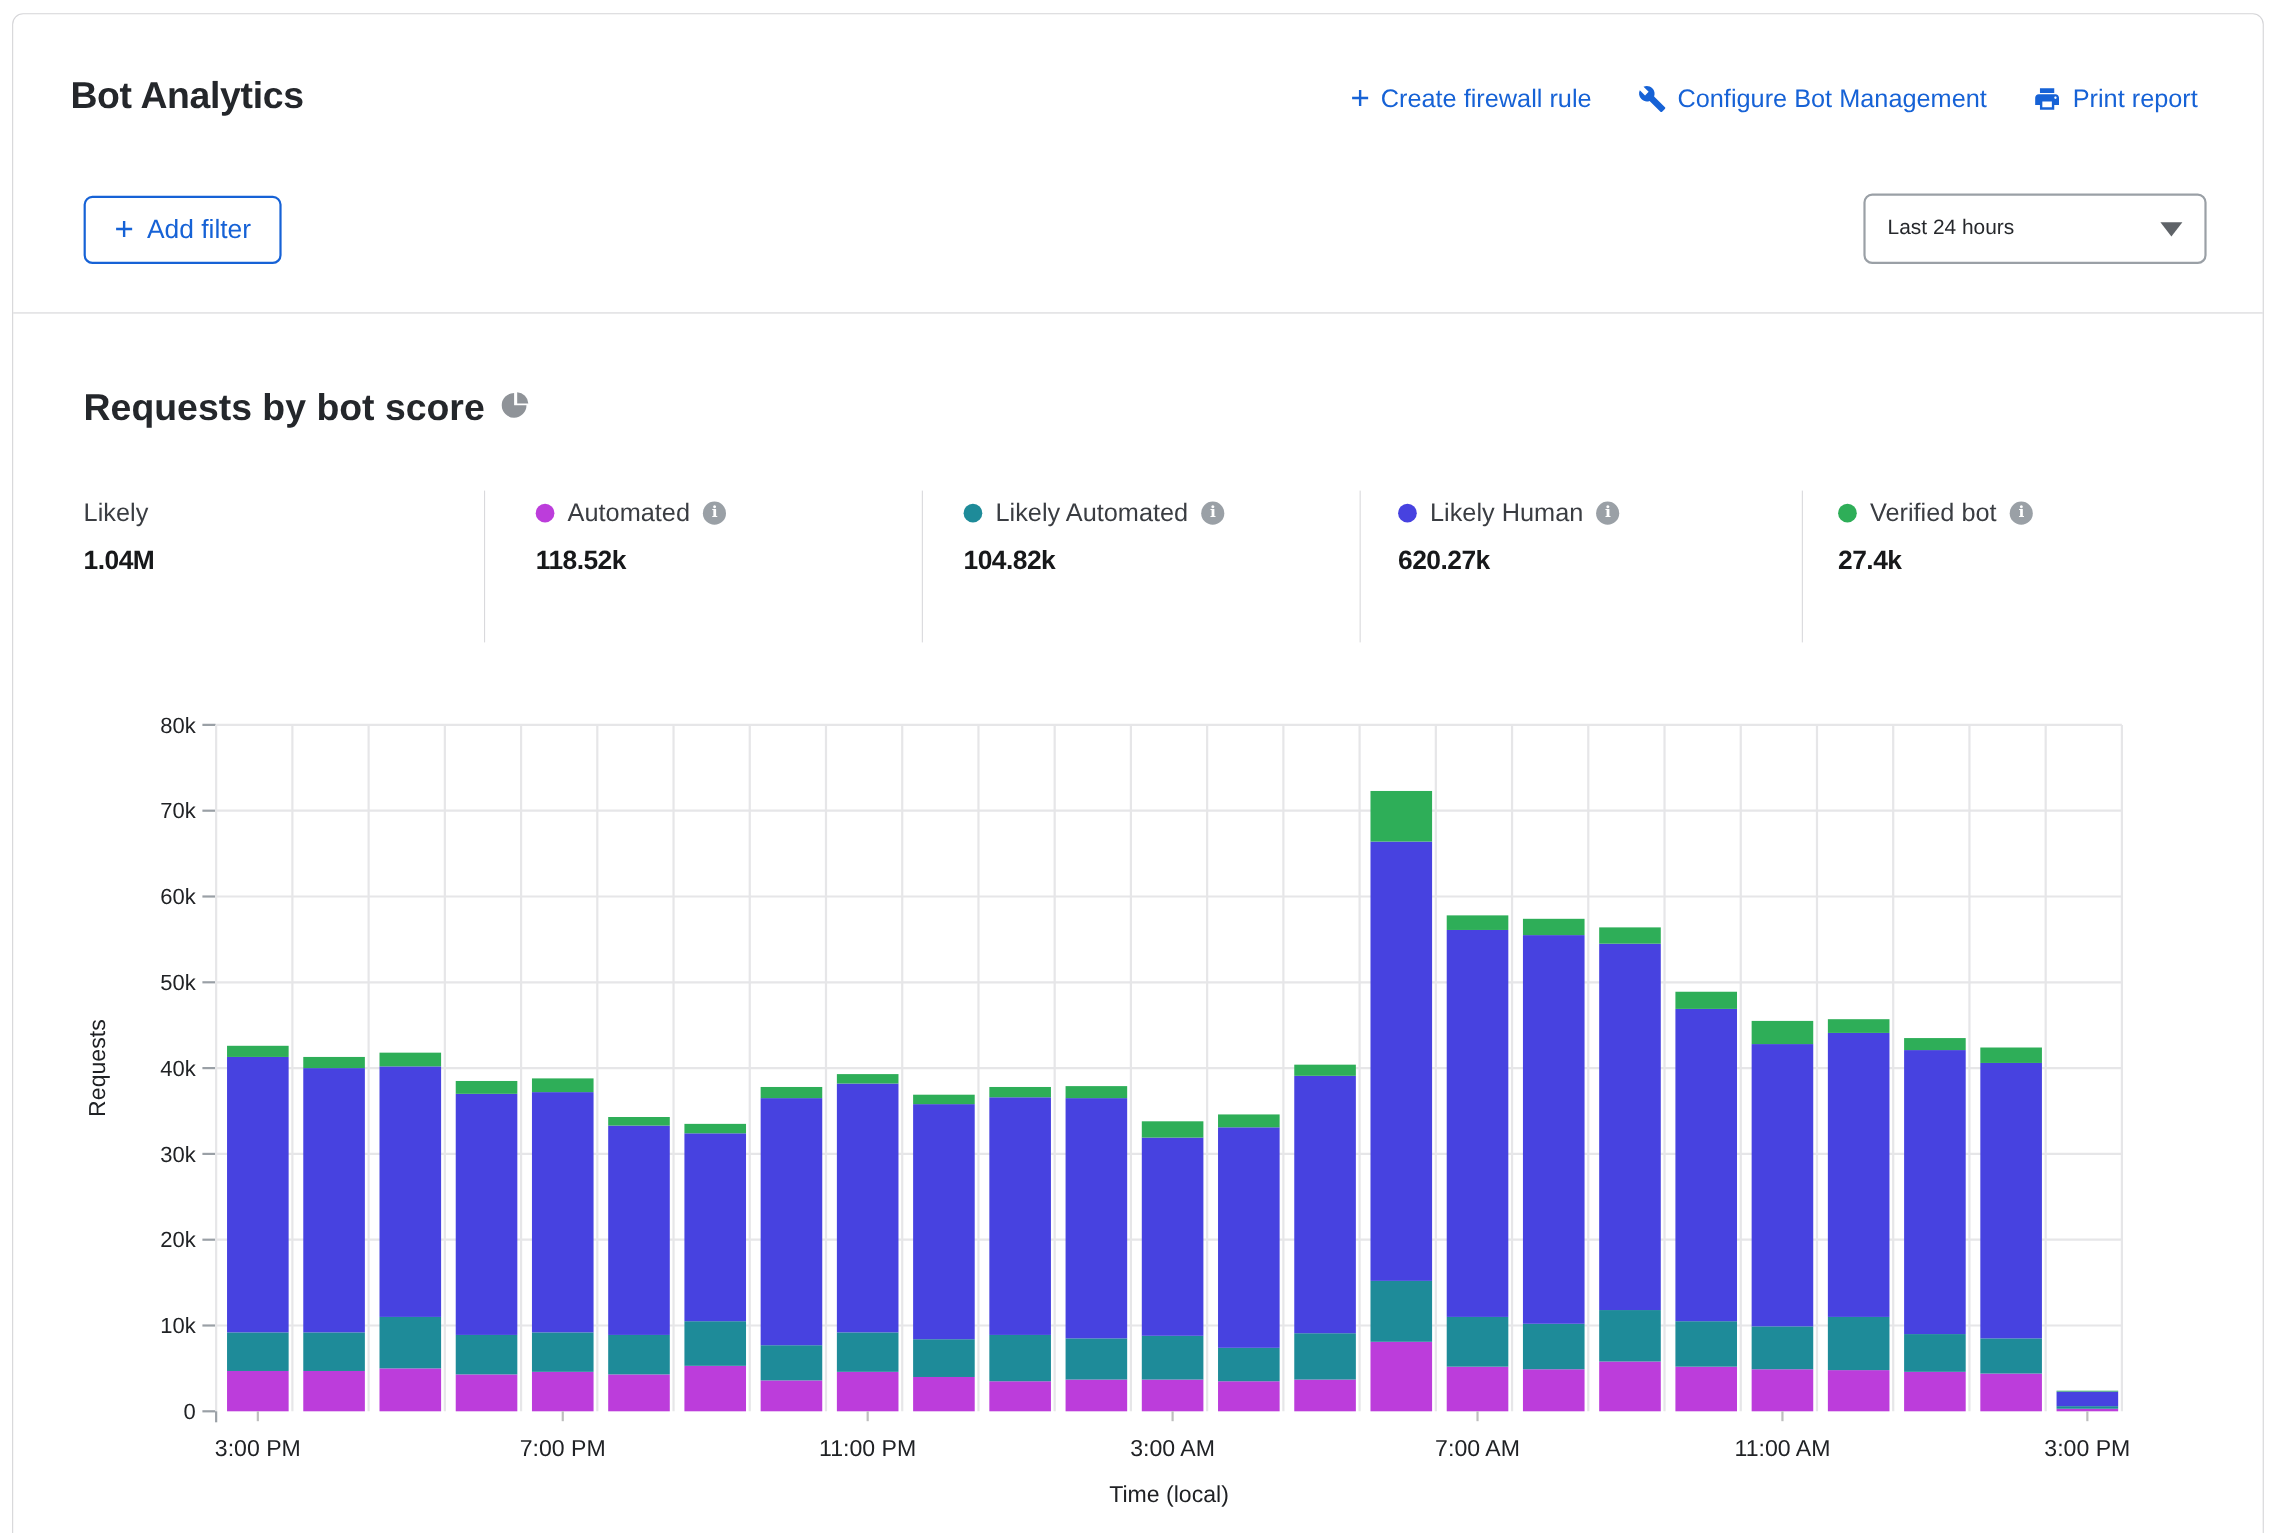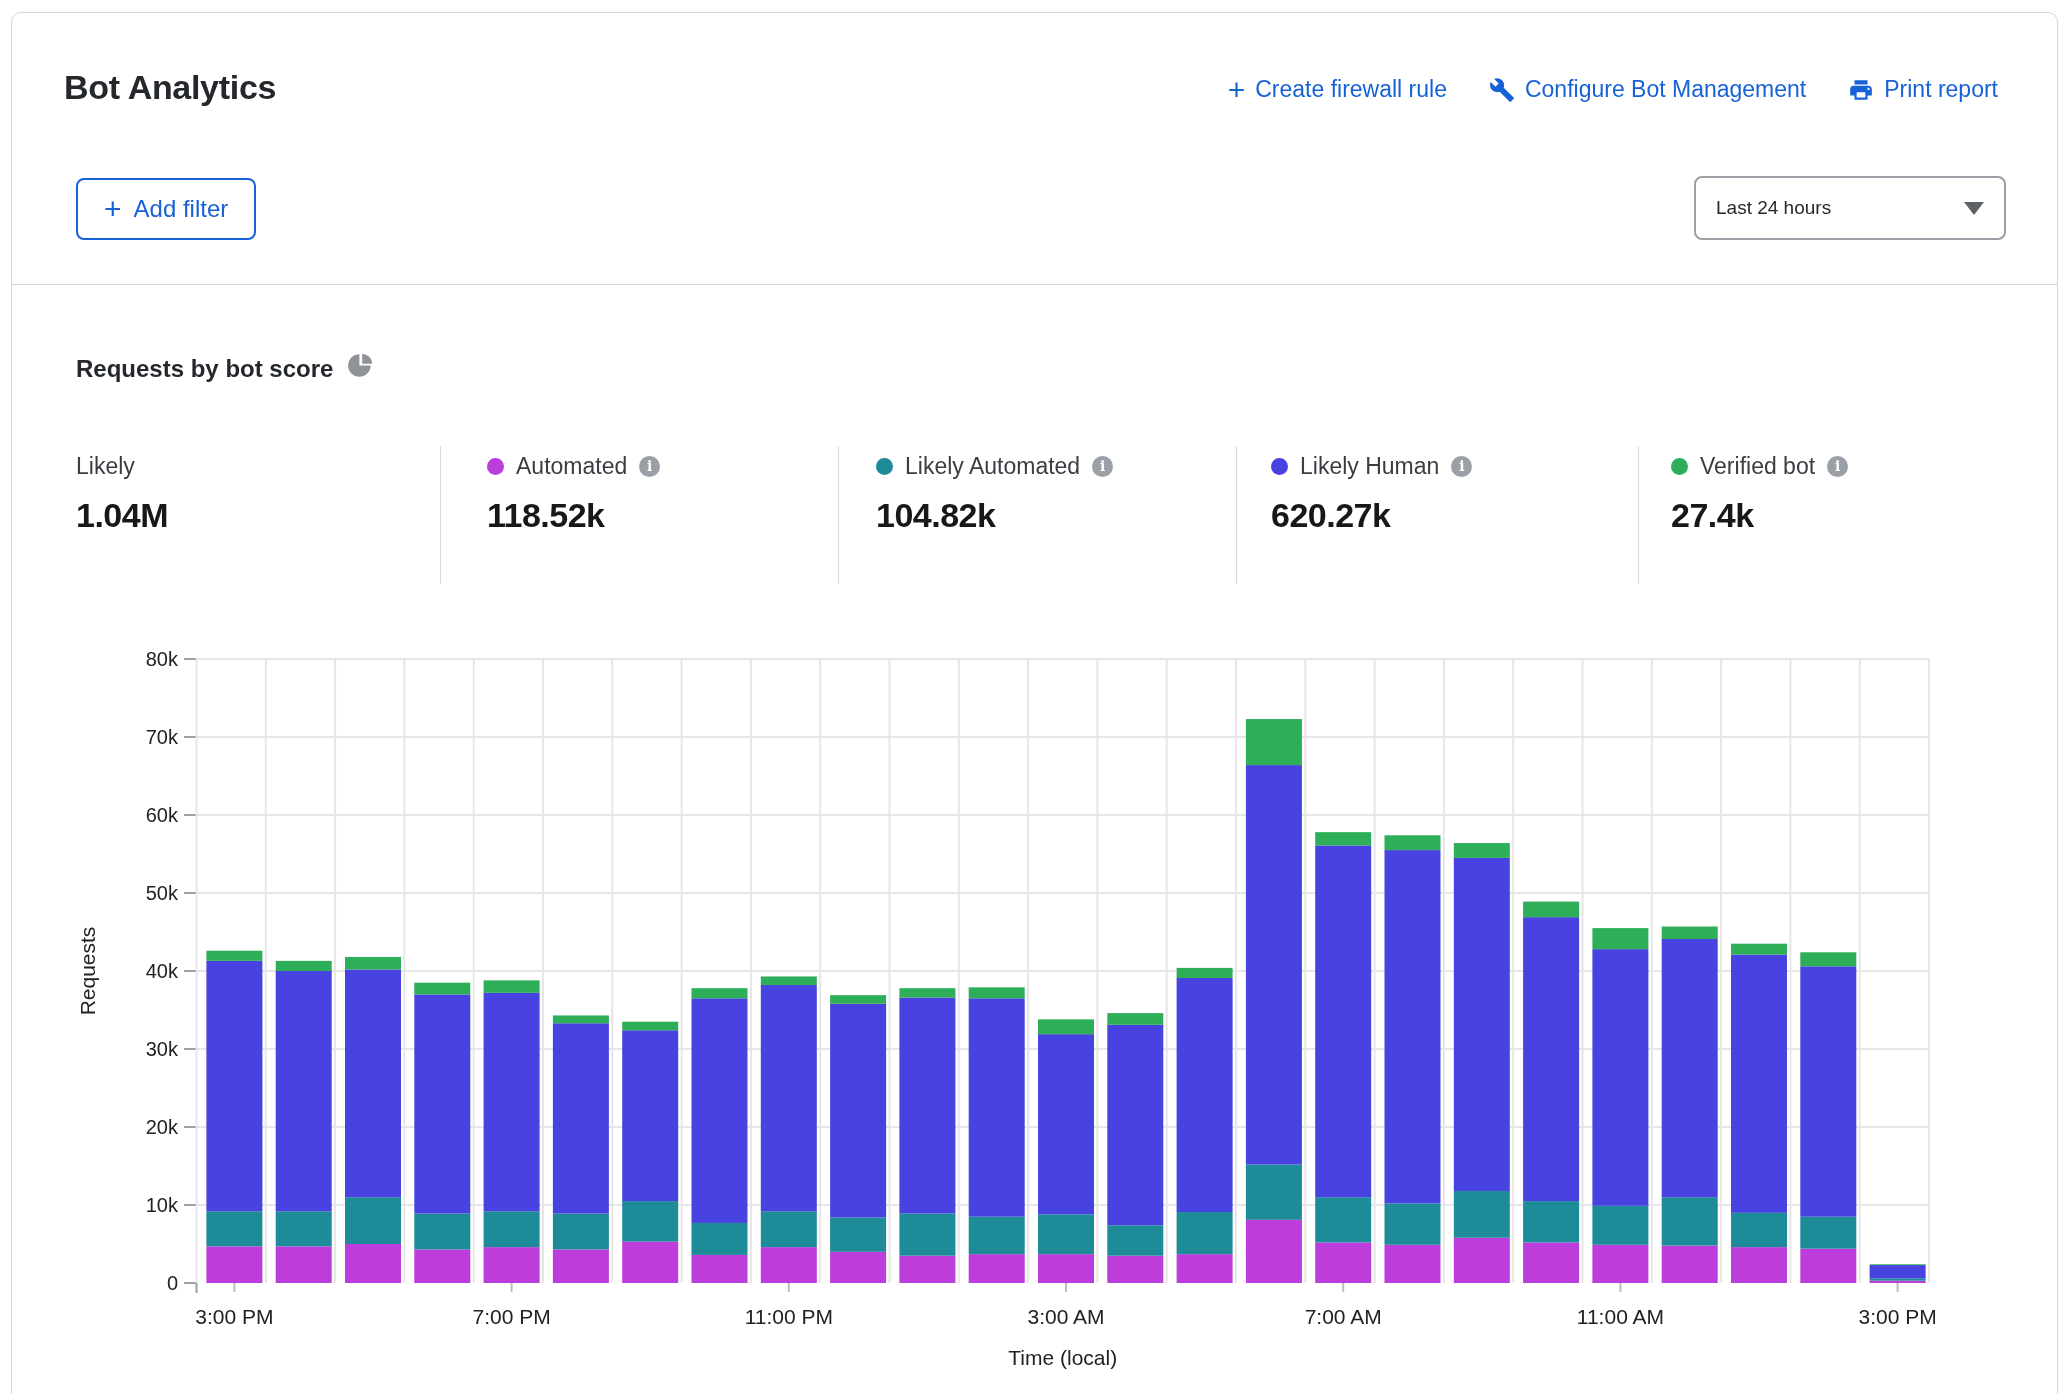--- a/index.html
+++ b/index.html
@@ -36,33 +36,33 @@
   }
   .chevron-down {
     width:0; height:0; border-left:10px solid transparent; border-right:10px solid transparent;
     border-top:13px solid #5f6368;
   }
   .divider-h {
     position:absolute; left:12px; top:284px; width:2045px; height:1px; background:#d5d5d8;
   }
   .section-heading {
     position:absolute; left:76px; top:352px; display:flex; align-items:center; gap:14px;
-    font-size:24px; font-weight:700; color:#24272b;
+    font-size:34px; font-weight:700; color:#24272b;
   }
   .stat { position:absolute; top:452px; }
   .stat-0 { left:76px; } .stat-1 { left:487px; } .stat-2 { left:876px; } .stat-3 { left:1271px; } .stat-4 { left:1671px; }
   .stat-head { display:flex; align-items:center; gap:12px; height:28px; }
   .stat-label { font-size:23px; color:#3a3d42; }
   .dot { width:17px; height:17px; border-radius:50%; flex:0 0 auto; }
   .info-icon {
     width:21px; height:21px; border-radius:50%; background:#9aa0a6; color:#fff;
     font-size:14px; font-weight:700; display:flex; align-items:center; justify-content:center;
     font-family:"DejaVu Serif", serif; flex:0 0 auto;
   }
-  .stat-value { margin-top:16px; font-size:34px; font-weight:700; color:#17181a; letter-spacing:-0.5px; }
+  .stat-value { margin-top:16px; font-size:24px; font-weight:700; color:#17181a; letter-spacing:-0.5px; }
   .stat-divider { position:absolute; top:446px; width:1px; height:138px; background:#d9d9dc; }
   .sd-1 { left:440px; } .sd-2 { left:838px; } .sd-3 { left:1236px; } .sd-4 { left:1638px; }
   #chart-wrap { position:absolute; left:0; top:600px; width:2070px; height:794px; }
 </style>
 </head>
 <body>
 
 <div id="screen">
   <div class="card"></div>
 

